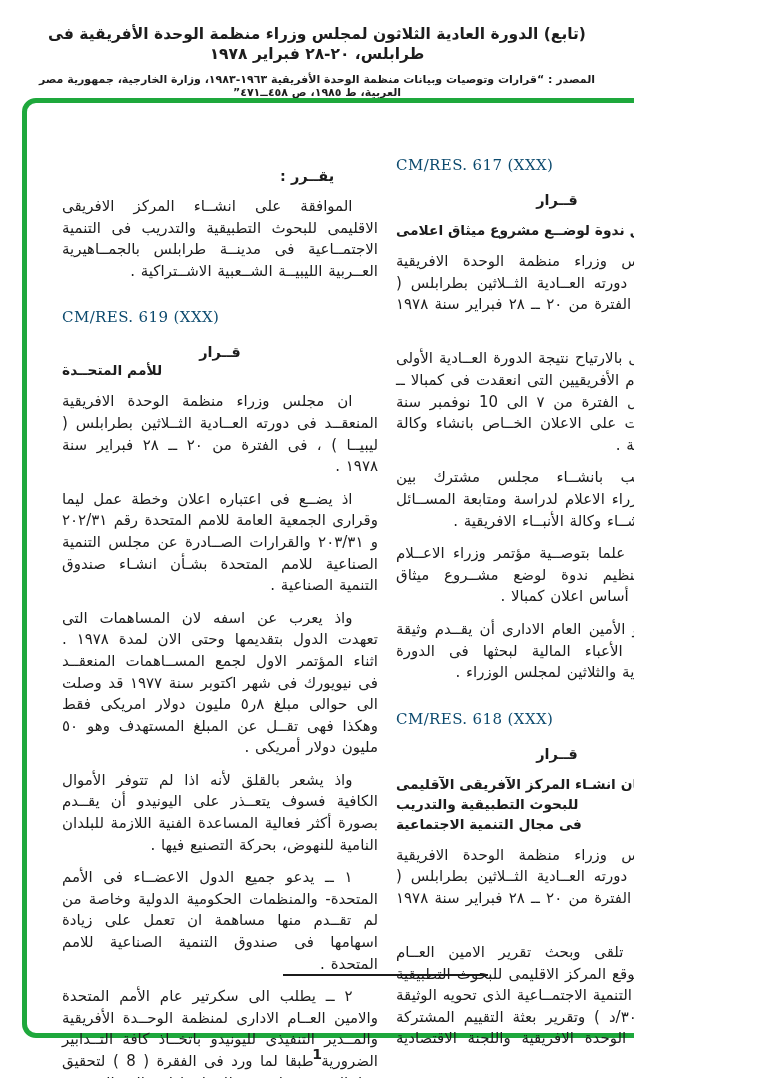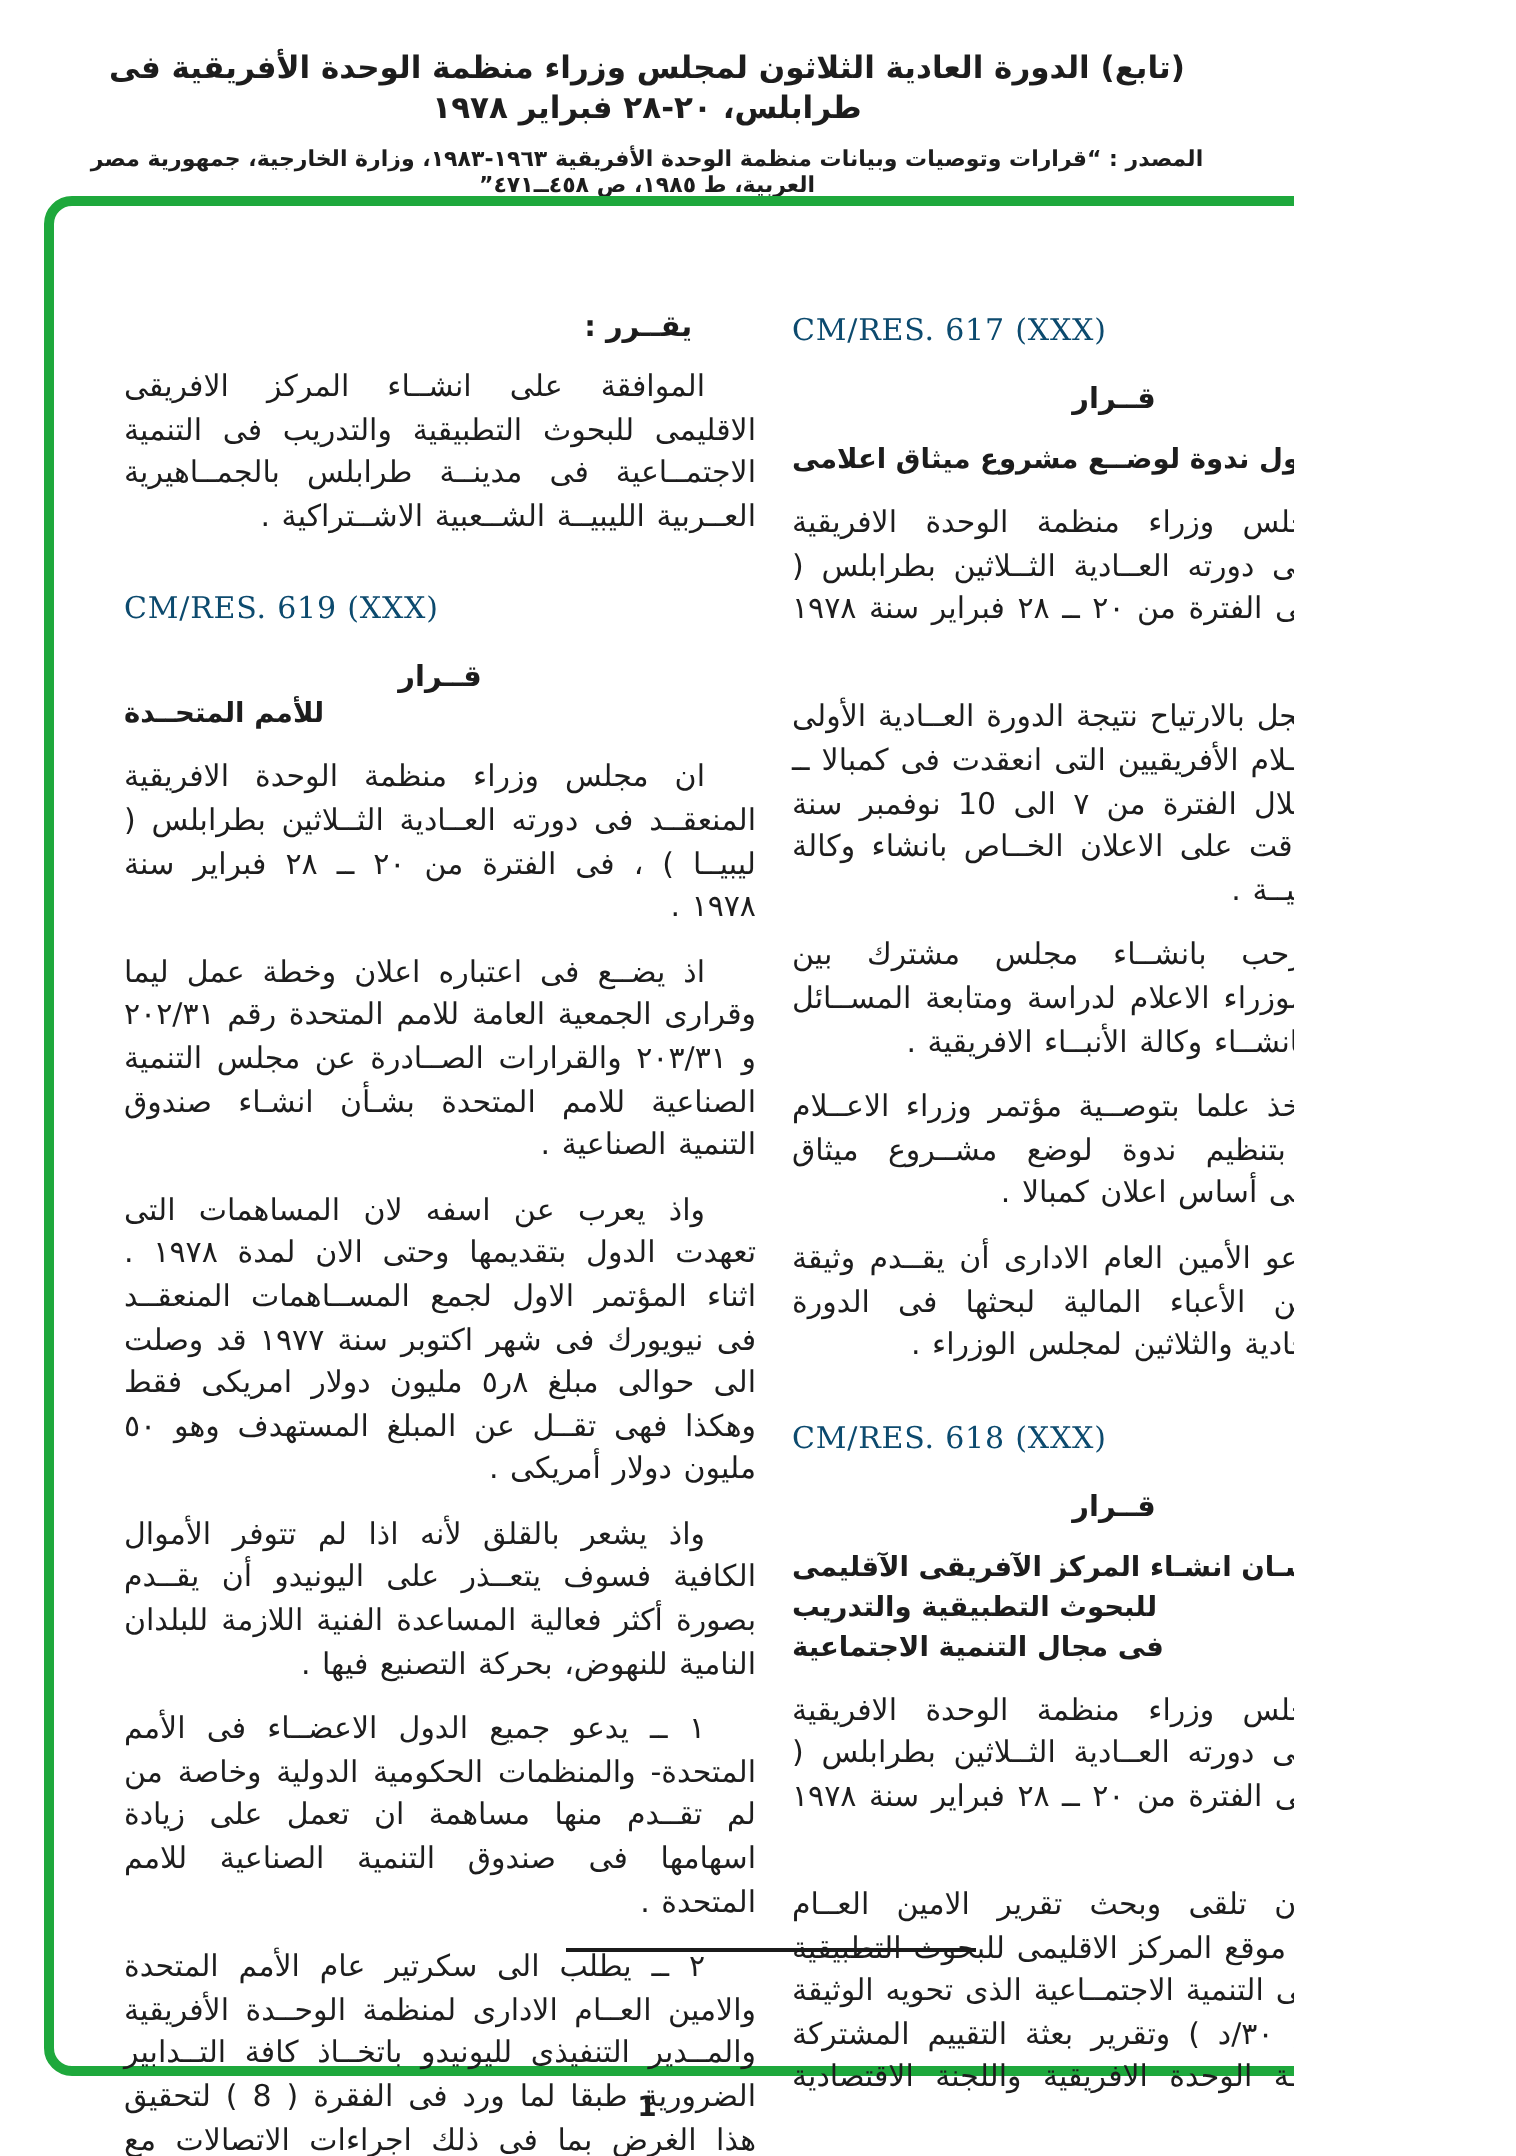--- a/index.html
+++ b/index.html
@@ -3,21 +3,20 @@
 <meta charset="utf-8">
 <style>
   html, body { margin:0; padding:0; background:#ffffff; }
   .page {
     position:relative;
     width:634px; height:1078px;
     background:#ffffff;
     color:#1d1d1d;
     font-family:"DejaVu Sans", sans-serif;
     overflow:hidden;
-    padding-left:13px;
   }
   
   .header {
     position:absolute; top:24px; left:28px; right:28px;
     text-align:center; direction:rtl;
   }
   .header-title { font-size:15.5px; font-weight:700; line-height:1.3; }
   .header-source { font-size:11px; font-weight:700; margin-top:9px; }
 
   
@@ -43,21 +42,21 @@
   .col-left  { width:316px; }
 
   .res-number {
     direction:ltr; text-align:left;
     font-family:"DejaVu Serif", serif;
     font-size:15px; letter-spacing:0.4px;
     color:#0c4a6e;
   }
   .decree    { text-align:center; font-weight:700; font-size:14.5px; }
   .subtitle  { text-align:left; font-weight:700; font-size:13.8px; line-height:1.45; }
-  .decides   { font-weight:700; font-size:14.5px; text-indent:2.2em; margin:0; }
+  .decides   { font-weight:700; font-size:14.5px; text-indent:2.2em; margin:12px; }
   p.body {
     margin:11px 0 0 0;
     font-size:15px; line-height:1.44;
     text-align:justify; text-indent:1.7em;
     word-spacing:1px;
   }
   .mt-12 { margin-top:12px; }
   .mt-14 { margin-top:14px; }
   .mt-18 { margin-top:18px; }
   .mt-26 { margin-top:26px; }

